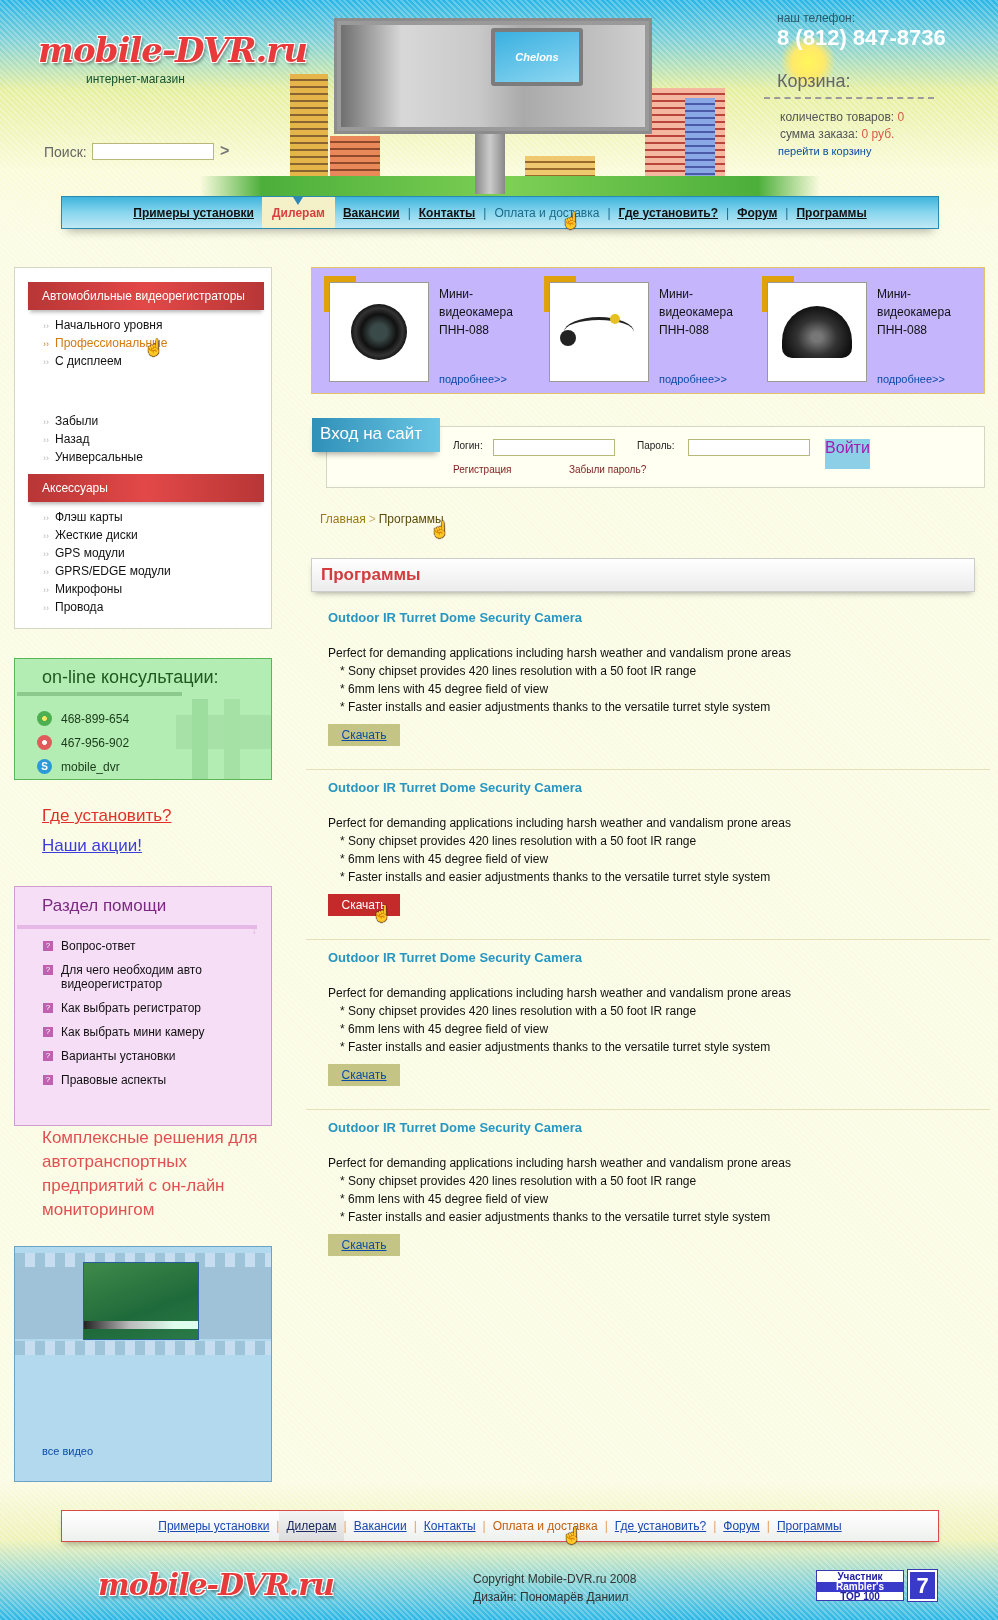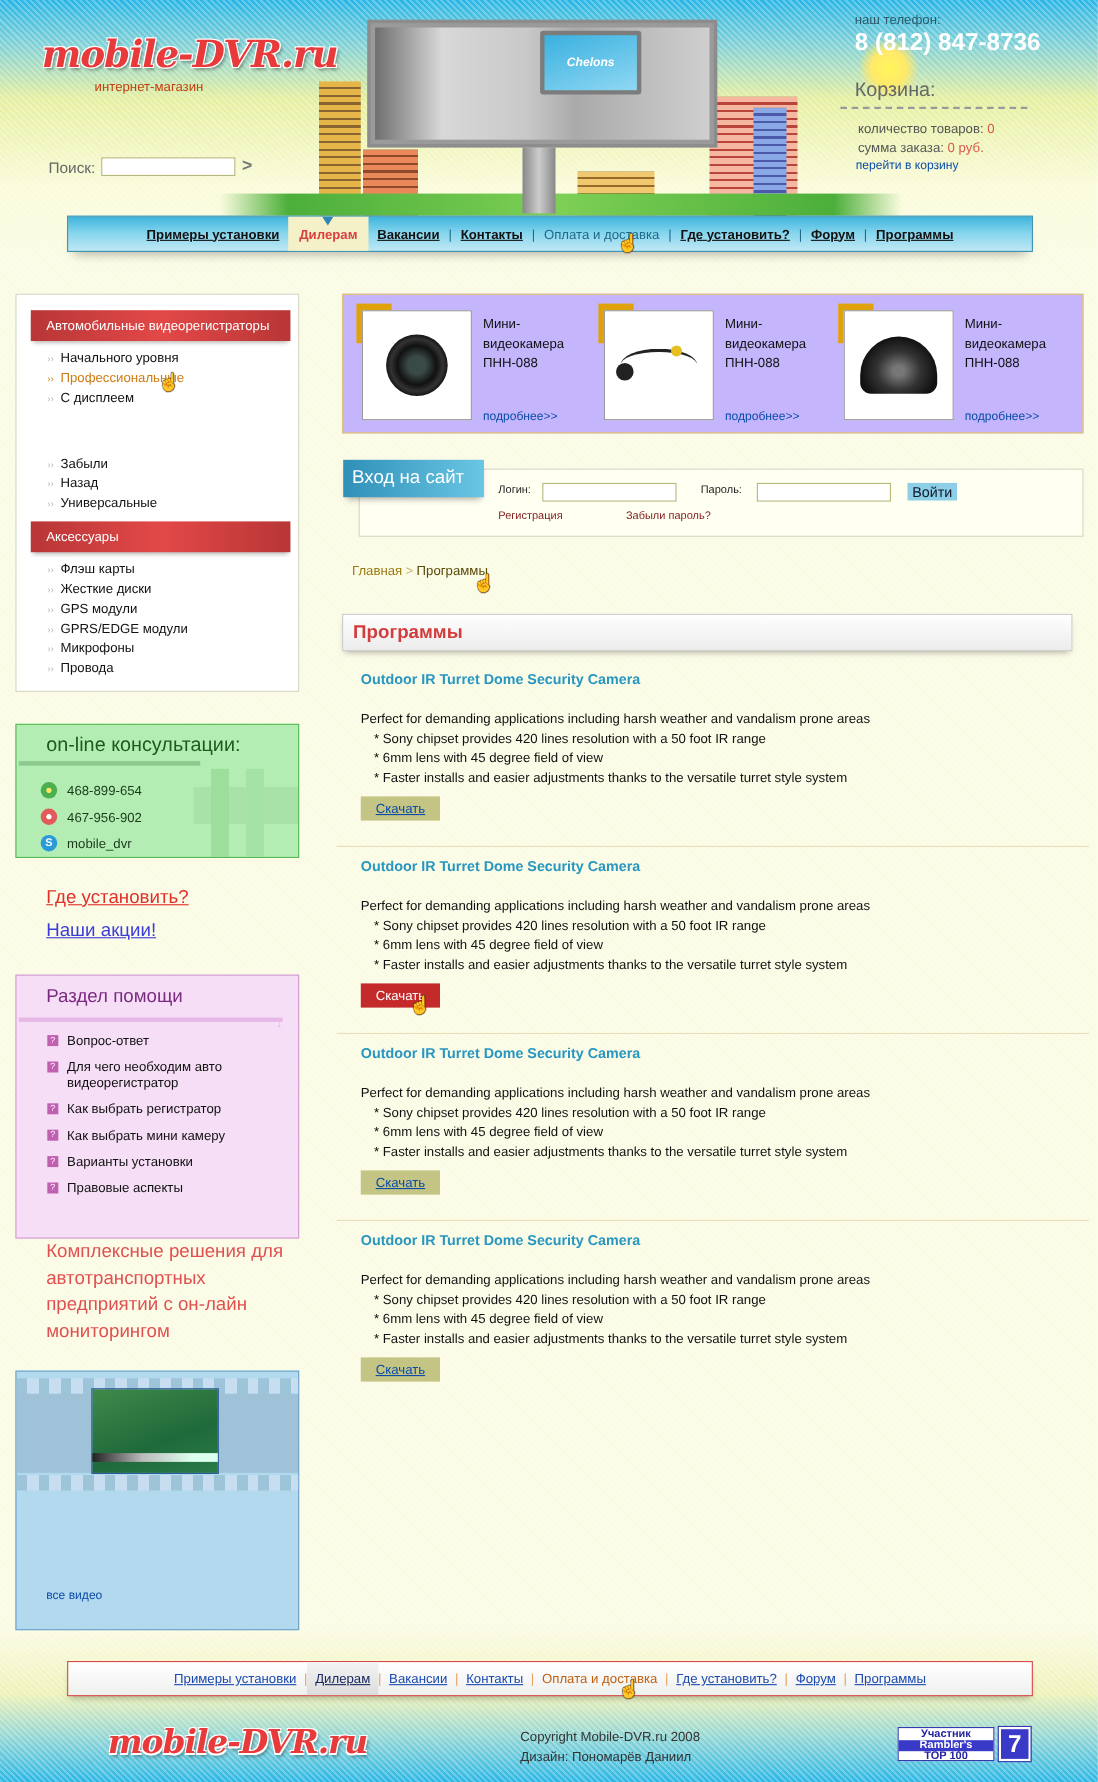--- a/index.html
+++ b/index.html
@@ -5,21 +5,21 @@
 *{box-sizing:border-box;margin:0;padding:0}
 html,body{width:998px;height:1620px;overflow:hidden}
 body{font-family:"Liberation Sans",sans-serif;font-size:12px;color:#222;position:relative;
  background:
   repeating-linear-gradient(45deg,rgba(255,255,255,0.25) 0 2px,transparent 2px 4px),
   linear-gradient(180deg,#29b6e6 0px,#7fd0d6 40px,#e6ef9e 90px,#fafbd8 170px,#fbfbe4 240px,#fbfbe4 1480px,#eef2b6 1540px,#8fd5d5 1580px,#2ab7e6 1620px);}
 a{color:#222}
 
 .logo{position:absolute;left:38px;top:30px;font-family:"DejaVu Serif",serif;font-style:italic;font-weight:bold;font-size:34px;color:#e83a3a;letter-spacing:-1px;
  text-shadow:1px 1px 0 #fff,-1px -1px 0 #fff,1px -1px 0 #fff,-1px 1px 0 #fff,2px 3px 3px rgba(0,0,0,0.35)}
-.tagline{position:absolute;left:86px;top:72px;font-size:12px;color:#c2410c}
+.tagline{position:absolute;left:86px;top:72px;font-size:12px;color:#14532d}
 .search-label{position:absolute;left:44px;top:144px;font-size:14px;color:#666}
 .search-input{position:absolute;left:92px;top:143px;width:122px;height:17px;border:1px solid #b7b87a;background:#fff}
 .search-go{position:absolute;left:220px;top:142px;font-size:16px;color:#777;font-weight:bold;cursor:pointer}
 .billboard{position:absolute;left:334px;top:18px;width:318px;height:116px;background:#9a9a9a;border:3px solid #8c8c8c;padding:4px}
 .billboard .screen{width:100%;height:100%;background:linear-gradient(90deg,#6f6f6f 0%,#d8d8d8 20%,#c9c9c9 45%,#aaa 60%,#cfcfcf 100%);position:relative}
 .billboard .dvd{position:absolute;left:150px;top:3px;width:92px;height:58px;background:#7c7c7c;border-radius:3px;padding:4px}
 .billboard .dvd .lcd{width:100%;height:100%;background:linear-gradient(160deg,#3ab0e0,#8fd8f2);color:#fff;font-style:italic;font-weight:bold;font-size:11px;display:flex;align-items:center;justify-content:center}
 .pole{position:absolute;left:475px;top:134px;width:30px;height:60px;background:linear-gradient(90deg,#888,#ccc,#888)}
 .city{position:absolute;left:290px;top:40px;width:500px;height:156px;pointer-events:none}
 .bld{position:absolute;bottom:0;background:repeating-linear-gradient(180deg,#d9a53c 0 4px,#7a5b2a 4px 6px)}
@@ -77,21 +77,21 @@
 .promo{position:absolute;left:311px;top:267px;width:674px;height:127px;background:#c4b5fd;border:1px solid #e4c46a}
 .p-card{position:absolute;top:8px}
 .p-card .tab{position:absolute;left:0;top:0;width:32px;height:36px;background:#e0a20a}
 .p-card .img{position:absolute;left:5px;top:6px;width:100px;height:100px;background:#fff;border:1px solid #999;display:flex;align-items:center;justify-content:center}
 .p-card .name{position:absolute;left:115px;top:9px;width:90px;font-size:12px;line-height:18px;color:#111}
 .p-card .more{position:absolute;left:115px;top:97px;font-size:11px;color:#0b4ca8;white-space:nowrap}
 .login{position:absolute;left:326px;top:426px;width:659px;height:62px;background:#fffff2;border:1px solid #d6d6c4}
 .login-tab{position:absolute;left:312px;top:418px;width:128px;height:34px;background:linear-gradient(90deg,#2f90b8,#6ac6e4);color:#fff;font-size:17px;padding:6px 0 0 8px;box-shadow:0 5px 6px -3px rgba(0,0,0,0.35)}
 .login .lbl{position:absolute;top:13px;font-size:10px;color:#222}
 .login .inp{position:absolute;top:12px;height:17px;width:122px;border:1px solid #b7b87a;background:#fff}
-.login .btn{position:absolute;left:498px;top:12px;width:45px;height:16px;background:#8ccfe6;color:#0f172a;font-size:13px;text-align:center;line-height:17px;cursor:pointer}
+.login .btn{position:absolute;left:498px;top:12px;width:45px;height:30px;background:#8ccfe6;color:#a21caf;font-size:16px;text-align:center;line-height:17px;cursor:pointer}
 .login .lnk{position:absolute;top:37px;font-size:10px;color:#7f1d1d}
 .crumb{position:absolute;left:320px;top:512px;font-size:12px;color:#9a7a10}
 .crumb .sepc{color:#c9b070;margin:0 3px}
 .crumb a{color:#5a4a08}
 .pagehead{position:absolute;left:311px;top:558px;width:664px;height:34px;background:linear-gradient(180deg,#fff,#ececec);border:1px solid #ccc;box-shadow:0 4px 6px -3px rgba(0,0,0,0.35)}
 .pagehead h1{position:absolute;left:9px;top:6px;font-size:17px;color:#d23c3c}
 .prod{position:absolute;left:306px;width:684px;height:170px;border-bottom:1px solid #e6e0b8}
 .prod:last-child{border-bottom:none}
 .prod h2{position:absolute;left:22px;top:10px;font-size:13px;font-weight:bold;color:#2796c0}
 .prod .desc{position:absolute;left:22px;top:44px;font-size:12px;line-height:18px;color:#111}

